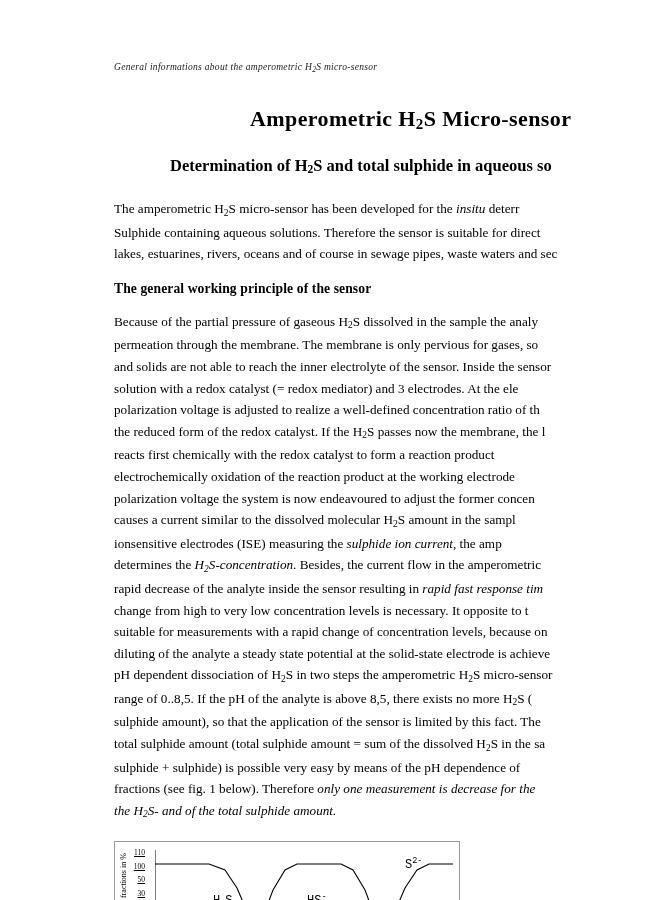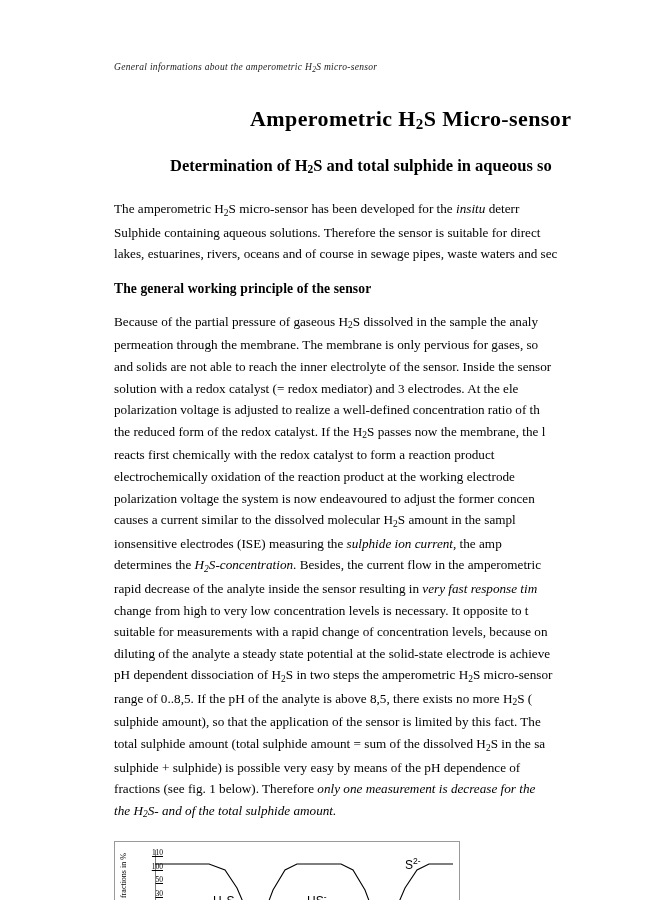--- a/index.html
+++ b/index.html
@@ -132,41 +132,41 @@
     left: 4px;
     top: 56px;
     font-size: 8px;
     transform: rotate(-90deg);
     transform-origin: left top;
     white-space: nowrap;
     color: #000;
   }
   .y-ticks {
     position: absolute;
-    left: 30px;
+    left: 12px;
     top: 4px;
     font-size: 7.5px;
     line-height: 13.5px;
     text-align: right;
     width: 18px;
     color: #000;
     text-decoration: underline;
   }
   .plot-area {
     position: absolute;
     left: 40px;
     top: 8px;
     width: 298px;
     height: 114px;
   }
   .plot-area svg { display: block; }
   .curve-label {
     position: absolute;
     font-size: 12px;
-    font-family: Liberation Sans, sans-serif;
+    font-family: Liberation Mono, monospace;
     color: #000;
   }
   .curve-label sub { font-size: 8.5px; vertical-align: baseline; position: relative; bottom: -2px;}
   .curve-label sup { font-size: 8.5px; vertical-align: baseline; position: relative; top: -5px;}
 </style>
 </head>
 <body>
 
 <div class="page">
   <div class="content">
@@ -197,21 +197,21 @@
       <span class="line">and solids are not able to reach the inner electrolyte of the sensor. Inside the sensor</span>
       <span class="line">solution with a redox catalyst (= redox mediator) and 3 electrodes. At the ele</span>
       <span class="line">polarization voltage is adjusted to realize a well-defined concentration ratio of th</span>
       <span class="line">the reduced form of the redox catalyst. If the H<sub class="sb">2</sub>S passes now the membrane, the l</span>
       <span class="line">reacts first chemically with the redox catalyst to form a reaction product</span>
       <span class="line">electrochemically oxidation of the reaction product at the working electrode</span>
       <span class="line">polarization voltage the system is now endeavoured to adjust the former concen</span>
       <span class="line">causes a current similar to the dissolved molecular H<sub class="sb">2</sub>S amount in the sampl</span>
       <span class="line">ionsensitive electrodes (ISE) measuring the <i>sulphide ion current</i>, the amp</span>
       <span class="line">determines the <i>H<sub class="sb">2</sub>S-concentration</i>. Besides, the current flow in the amperometric</span>
-      <span class="line">rapid decrease of the analyte inside the sensor resulting in <i>very fast response tim</i></span>
+      <span class="line">rapid decrease of the analyte inside the sensor resulting in <i>rapid fast response tim</i></span>
       <span class="line">change from high to very low concentration levels is necessary. It opposite to t</span>
       <span class="line">suitable for measurements with a rapid change of concentration levels, because on</span>
       <span class="line">diluting of the analyte a steady state potential at the solid-state electrode is achieve</span>
       <span class="line">pH dependent dissociation of H<sub class="sb">2</sub>S in two steps the amperometric H<sub class="sb">2</sub>S micro-sensor</span>
       <span class="line">range of 0..8,5. If the pH of the analyte is above 8,5, there exists no more H<sub class="sb">2</sub>S (</span>
       <span class="line">sulphide amount), so that the application of the sensor is limited by this fact. The</span>
       <span class="line">total sulphide amount (total sulphide amount = sum of the dissolved H<sub class="sb">2</sub>S in the sa</span>
       <span class="line">sulphide + sulphide) is possible very easy by means of the pH dependence of</span>
       <span class="line">fractions (see fig. 1 below). Therefore <i>only one measurement is decrease for the</i></span>
       <span class="line"><i>the H<sub class="sb">2</sub>S- and of the total sulphide amount.</i></span>

